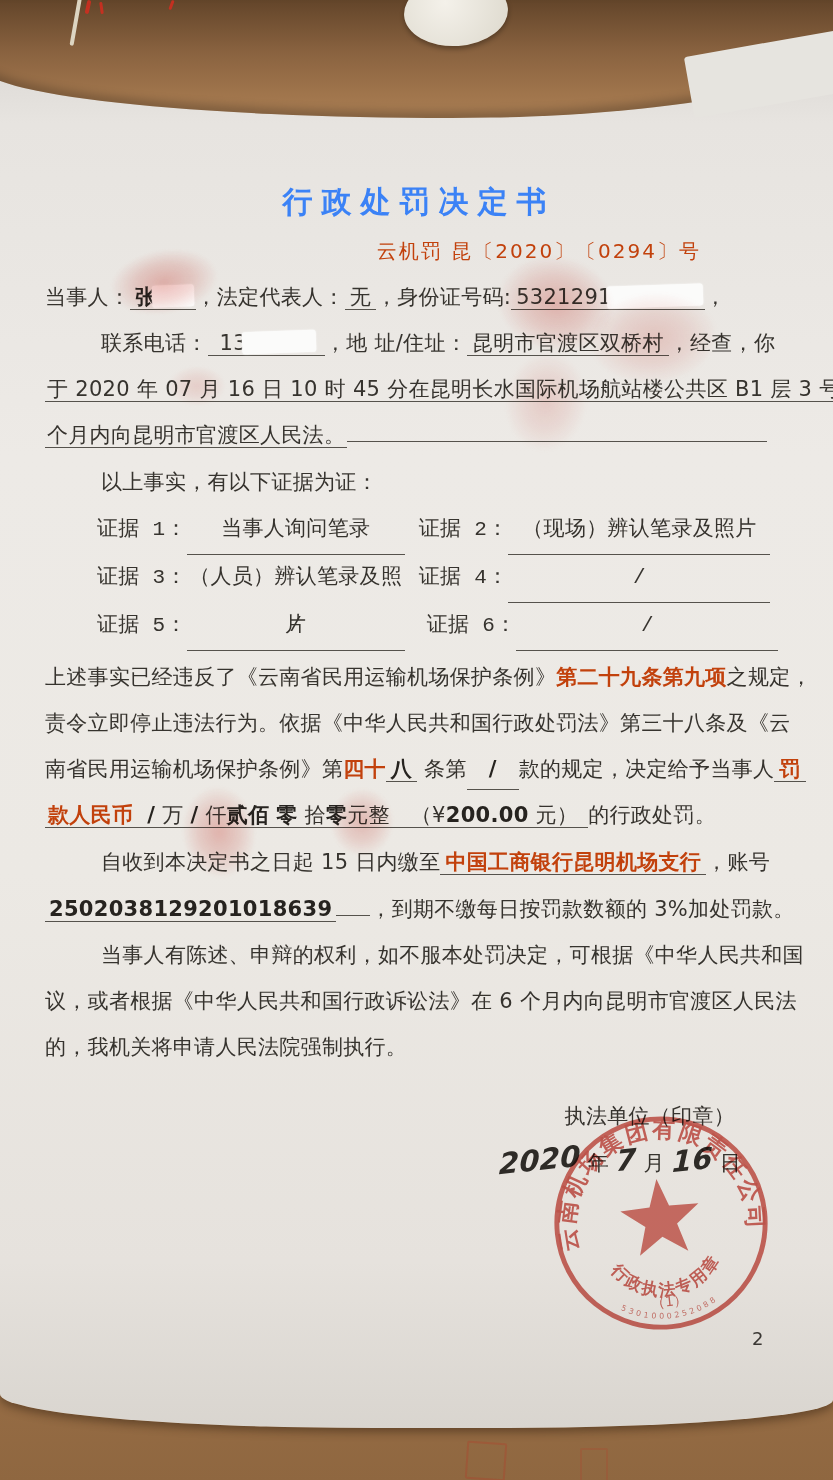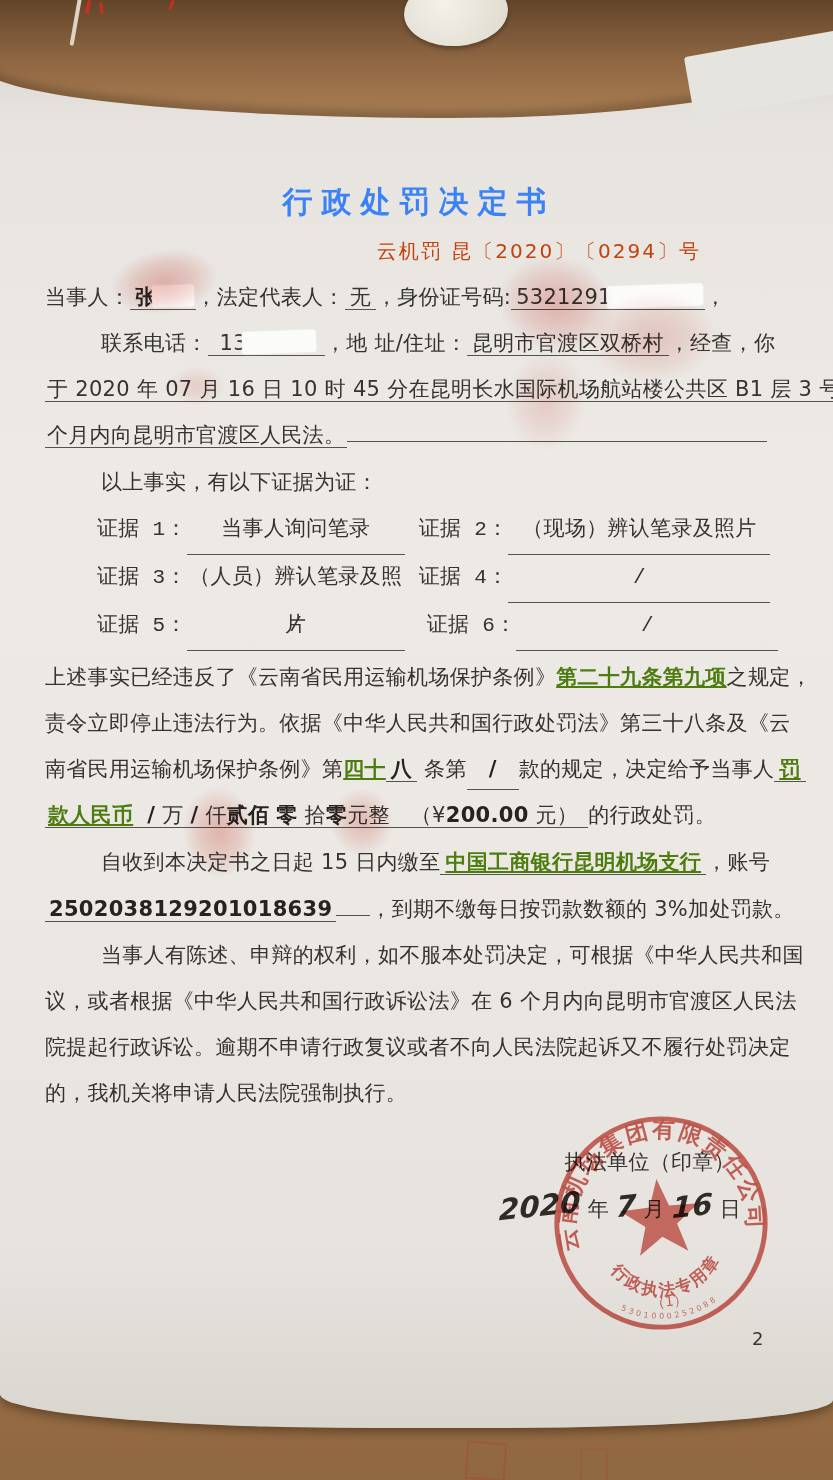--- a/index.html
+++ b/index.html
@@ -41,21 +41,21 @@
     font-size:21px;letter-spacing:.3px;color:#36332e;
   }
   .line{height:46px;line-height:46px;white-space:nowrap;}
   .h48{height:48px;line-height:48px;}
   .ind{padding-left:56px;}
   .title-line{text-align:center;font-size:30px;font-weight:bold;letter-spacing:9px;
     height:52px;line-height:52px;color:#3b82f6;}
   .docno-line{text-align:right;padding-right:92px;height:46px;line-height:46px;
     font-size:20px;letter-spacing:2px;color:#c2410c;}
   .u{border-bottom:1.4px solid #55524c;padding:0 5px;}
-  .b{font-weight:bold;color:#4d7c0f;text-decoration:underline;}
+  .b{font-weight:bold;color:#c2410c;}
   .hand{font-weight:bold;color:#26231f;}
   .blank{display:inline-block;text-align:center;border-bottom:1.4px solid #55524c;line-height:40px;}
   .redact{display:inline-block;background:#fbfbfa;height:22px;vertical-align:middle;
     margin:0 -3px 0 -5px;border-radius:3px;transform:rotate(-2deg);position:relative;top:-2px;
     box-shadow:0 0 2px rgba(255,255,255,.9);}
   .ev{display:flex;align-items:baseline;padding-left:52px;font-family:Liberation Mono, monospace;}
   .ev .lab{flex:none;}
   .ev .val{border-bottom:1.4px solid #55524c;text-align:center;flex:none;}
   .sign-unit{text-align:right;padding-right:58px;height:40px;line-height:40px;margin-top:26px;}
   .date-line{text-align:right;padding-right:52px;height:48px;line-height:48px;}
@@ -144,21 +144,20 @@
 
   <div class="line ind h48">
     <span>自收到本决定书之日起 15 日内缴至</span><span class="u b">中国工商银行昆明机场支行</span><span>，账号</span>
   </div>
   <div class="line">
     <span class="u hand" style="padding:0 4px;">2502038129201018639</span><span class="blank" style="width:34px;"></span><span>，到期不缴每日按罚款数额的 3%加处罚款。</span>
   </div>
 
   <div class="line ind">当事人有陈述、申辩的权利，如不服本处罚决定，可根据《中华人民共和国</div>
   <div class="line">议，或者根据《中华人民共和国行政诉讼法》在 6 个月内向昆明市官渡区人民法</div>
-  <div class="line">院提起行政诉讼。逾期不申请行政复议或者不向人民法院起诉又不履行处罚决定</div>
   <div class="line">的，我机关将申请人民法院强制执行。</div>
 
   <div class="sign-unit">执法单位（印章）</div>
 
   <div class="date-line">
     <span class="hw">2020</span>&nbsp;<span>年</span>&nbsp;<span class="hw">7</span>&nbsp;<span>月</span>&nbsp;<span class="hw">16</span>&nbsp;<span>日</span>
   </div>
 </div>
 
 <div class="page-num">2</div>

